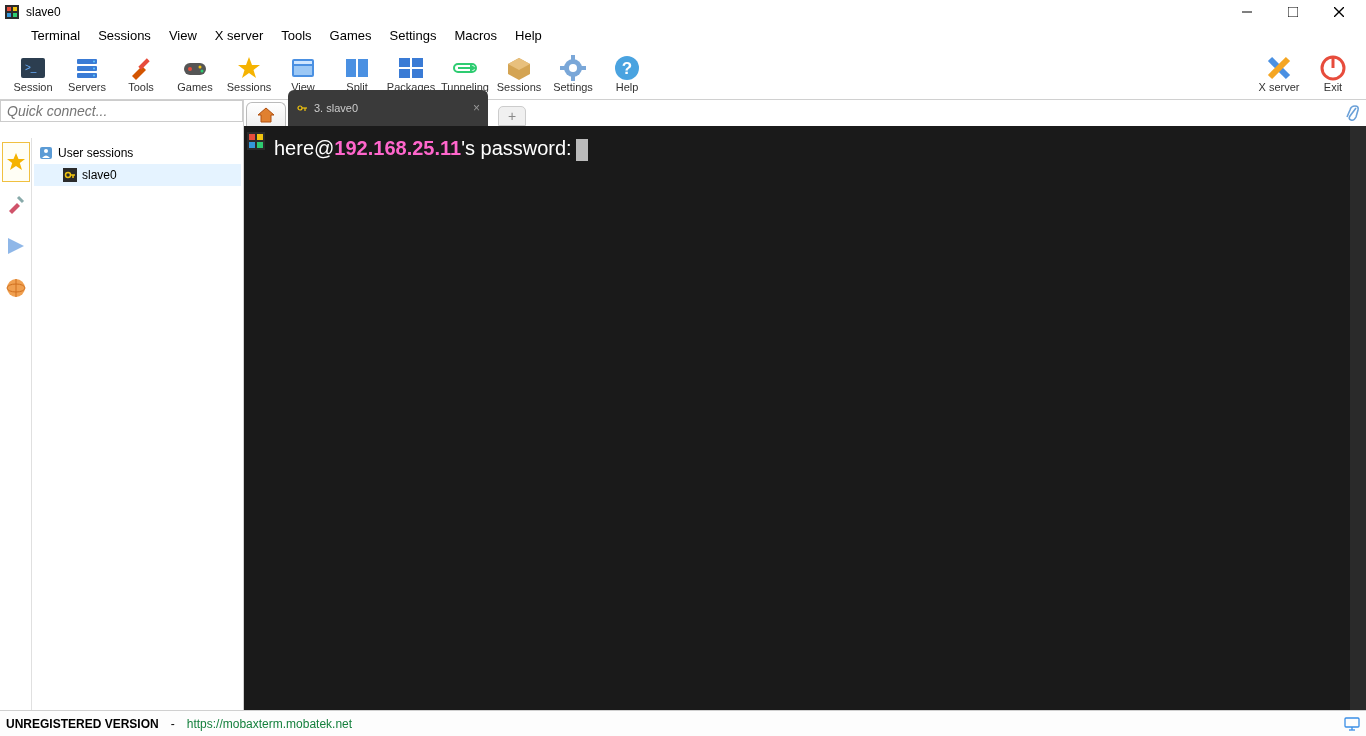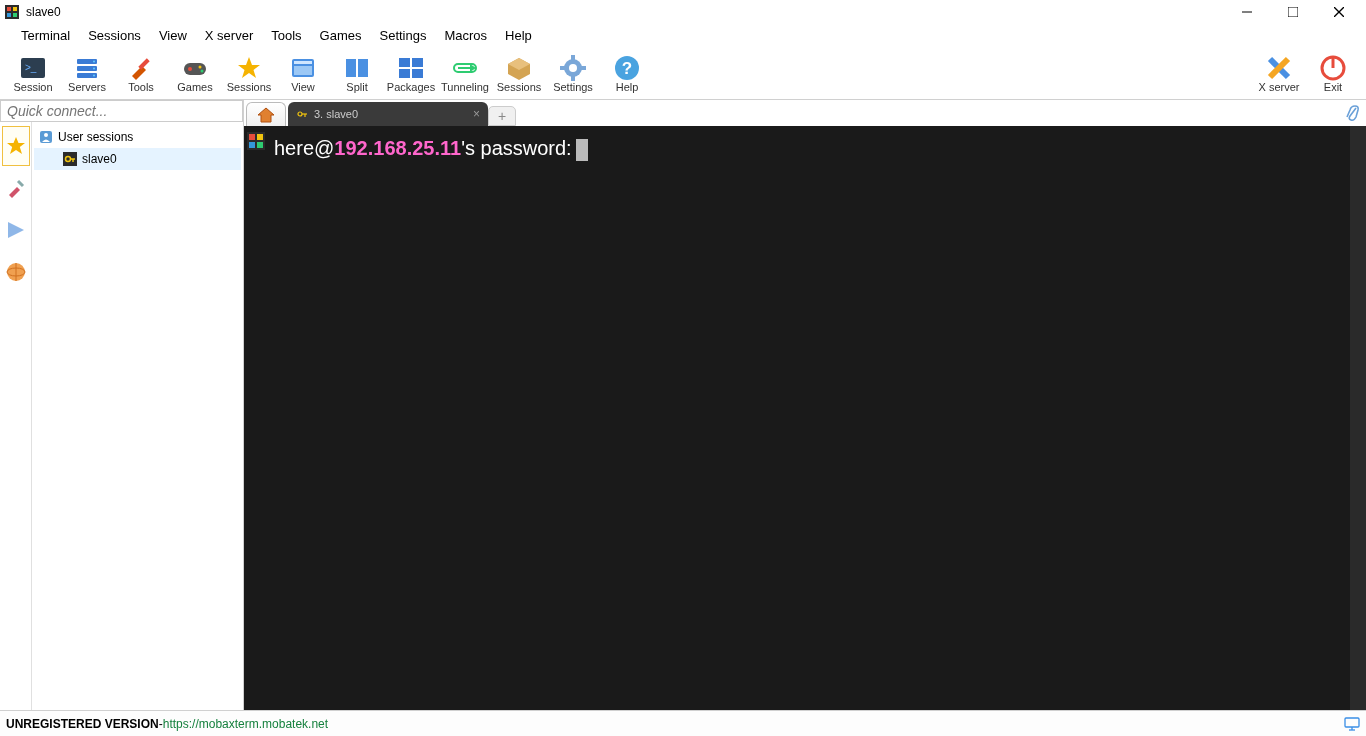--- a/index.html
+++ b/index.html
@@ -2,57 +2,57 @@
 <html><head>
 <meta charset="utf-8">
 <style>
 * { margin:0; padding:0; box-sizing:border-box; font-family:"Segoe UI",Tahoma,sans-serif; }
 html,body { width:1366px; height:736px; overflow:hidden; background:#fff; }
 .titlebar { height:24px; display:flex; align-items:center; padding:0 4px; font-size:12px; }
 .titlebar .app-icon { width:16px; height:16px; margin-right:6px; display:flex; align-items:center; justify-content:center; }
 .titlebar .title { flex:0 0 auto; color:#000; }
 .titlebar .spacer { flex:1; }
 .win-btn { width:46px; height:24px; display:flex; align-items:center; justify-content:center; font-size:12px; }
-.menubar { height:22px; display:flex; align-items:center; padding:0 12px; font-size:13px; }
+.menubar { height:22px; display:flex; align-items:center; padding:0 22px; font-size:13px; }
 .menubar .menu-item { padding:2px 9px; color:#000; }
 .toolbar { height:54px; display:flex; align-items:center; padding:2px 6px 0 6px; border-bottom:1px solid #d0d0d0; }
 .tool-btn { display:flex; flex-direction:column; align-items:center; justify-content:center; width:54px; height:50px; font-size:11px; color:#333; border-radius:3px; }
 .tool-btn .ico { width:28px; height:26px; display:flex; align-items:center; justify-content:center; font-size:22px; }
 .tool-btn span { margin-top:0; }
 .toolbar .spacer { flex:1; }
 .body { display:flex; height:610px; }
 .sidebar { width:244px; display:flex; flex-direction:column; border-right:1px solid #d0d0d0; }
 .quick-connect { height:22px; border:1px solid #ccc; margin:0; padding:0 6px; font-size:14px; color:#999; font-style:italic; background:#fff; width:100%; }
-.side-body { flex:1; display:flex; }
+.side-body { flex:1; display:flex;margin-top:16px; }
 .side-tabs { width:32px; display:flex; flex-direction:column; align-items:center; padding-top:4px; border-right:1px solid #e0e0e0; }
 .side-tab { width:28px; height:40px; display:flex; align-items:center; justify-content:center; font-size:20px; margin-bottom:2px; border:1px solid transparent; }
 .side-tab.active { border:1px solid #f0c040; background:#fffef5; }
 .tree { flex:1; font-size:12px; padding:4px 2px; }
 .tree-row { display:flex; align-items:center; height:22px; padding-left:4px; }
 .tree-row .ticon { width:16px; height:16px; margin-right:4px; display:flex; align-items:center; justify-content:center; font-size:14px; }
 .tree-row.indent1 { padding-left:28px; }
 .tree-row.sel { background:#e5f3ff; }
 .main { flex:1; display:flex; flex-direction:column; position:relative; }
 .tabs-row { height:26px; display:flex; align-items:flex-end; background:#fff; padding-left:2px; }
 .home-tab { width:40px; height:24px; background:linear-gradient(#fff,#f0f0f0); border:1px solid #bbb; border-bottom:none; border-radius:6px 6px 0 0; display:flex; align-items:center; justify-content:center; margin-right:2px; }
-.session-tab { height:24px; background:#3a3a3a; color:#ccc; border-radius:6px 6px 0 0; display:flex; align-items:center; padding:0 8px; font-size:11px; margin-right:0; min-width:200px; }
+.session-tab { height:36px; background:#3a3a3a; color:#ccc; border-radius:6px 6px 0 0; display:flex; align-items:center; padding:0 8px; font-size:11px; margin-right:10px; min-width:200px; }
 .session-tab .sicon { margin-right:6px; font-size:12px; }
 .session-tab .close { margin-left:auto; color:#999; font-size:12px; }
 .new-tab { width:28px; height:20px; background:#f0f0f0; border:1px solid #ccc; border-radius:5px 5px 0 0; display:flex; align-items:center; justify-content:center; color:#888; font-size:14px; }
 .attachment-icon { position:absolute; right:6px; top:4px; color:#6aa0d8; font-size:16px; }
 .terminal-wrap { flex:1; display:flex; background:#1a1a1a; }
 .term-gutter { width:24px; background:#1a1a1a; display:flex; flex-direction:column; align-items:center; padding-top:6px; }
 .term-gutter .gicon { width:18px; height:18px; margin-bottom:4px; }
 .terminal { flex:1; background:#1a1a1a; color:#ddd; font-family:Consolas,"Courier New",monospace; font-size:20px; padding:8px 6px; line-height:1.4; white-space:pre; position:relative; }
 .term-user { color:#fff; }
 .term-host { color:#ff66cc;font-weight:bold; }
 .term-rest { color:#fff; }
 .term-cursor { display:inline-block; width:12px; height:22px; background:#bbb; vertical-align:middle; margin-left:4px; }
 .term-scroll { width:16px; background:#2a2a2a; }
-.statusbar { height:26px; border-top:1px solid #d0d0d0; display:flex; align-items:center; font-size:12px; padding:0 6px; background:#fdfdfd; }
+.statusbar { height:26px; border-top:1px solid #d0d0d0; display:flex; align-items:center; font-size:12px; padding:0 6px; background:#fdfdfd;gap:12px; }
 .statusbar .unreg { font-weight:bold; }
 .statusbar .link { color:#15803d; }
 .statusbar .spacer { flex:1; }
 .monitor-icon { color:#3a8ee6; font-size:14px; margin-left:8px; }
 svg { display:block; }
 </style>
 </head>
 <body>
 
 <div class="titlebar">

